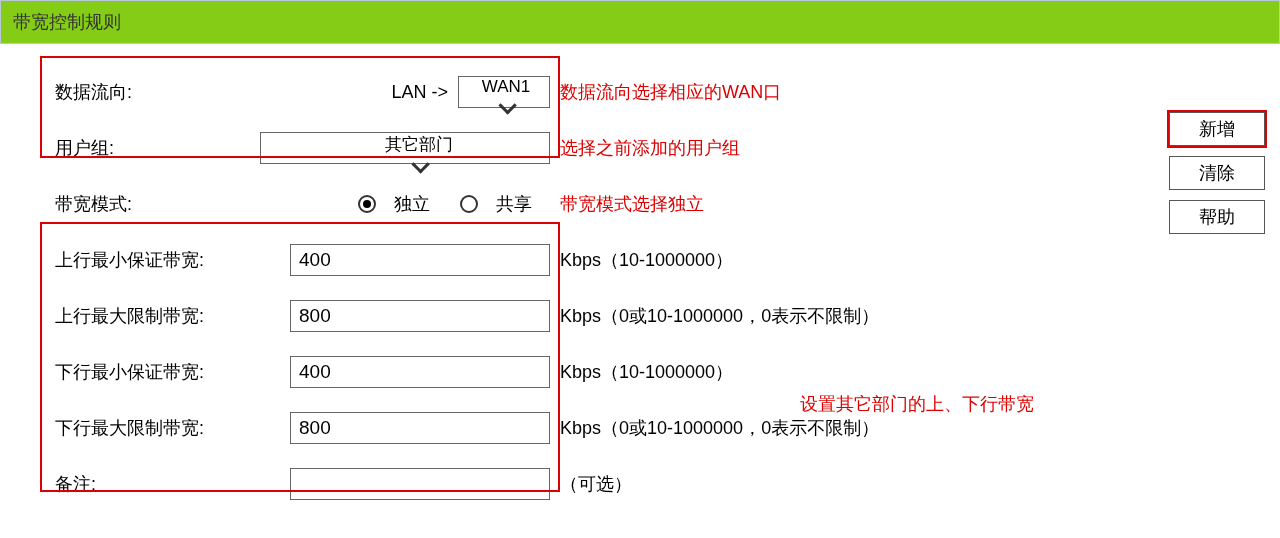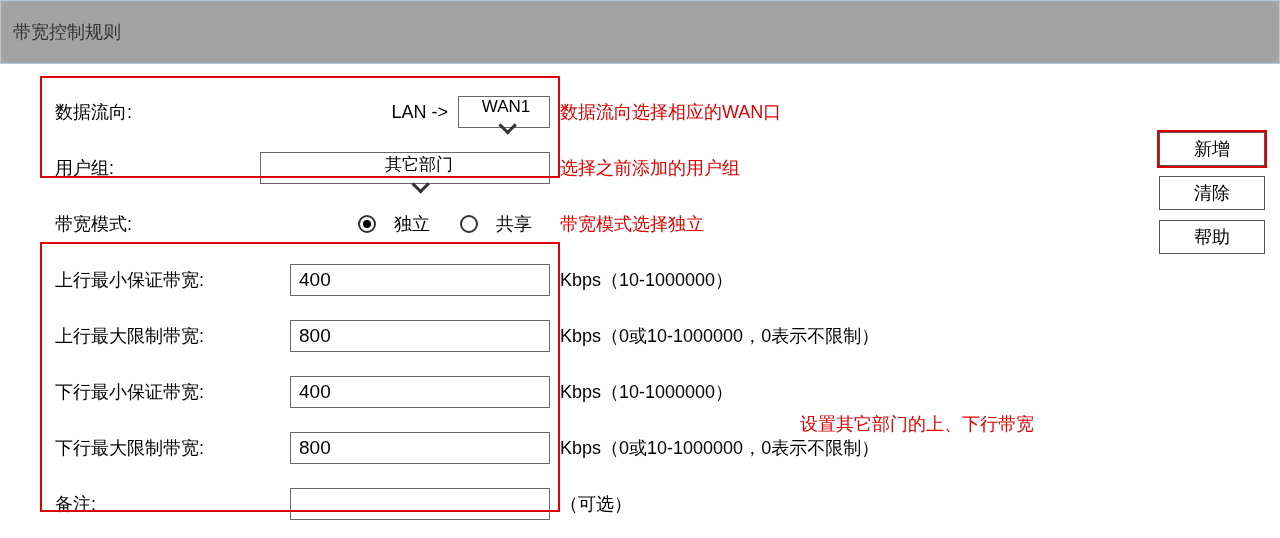--- a/index.html
+++ b/index.html
@@ -1,18 +1,18 @@
 <!DOCTYPE html>
 <html><head>
   <meta charset="utf-8">
   <style>
     * { box-sizing: border-box; margin: 0; padding: 0; }
     body { font-family: "Microsoft YaHei", SimSun, Arial, sans-serif; font-size: 18px; color: #000; background: #fff; width: 1280px; }
     
-    .header { background: #a3a3a3; border: 1px solid #b8c8d8; padding: 19px 12px; color: #333; font-size: 18px; }
+    .header { background: #84cc16; border: 1px solid #b8c8d8; padding: 9px 12px; color: #333; font-size: 18px; }
     
     .content { position: relative; padding: 20px 40px; }
     
     .form-area { width: 1100px; }
     
     .row { display: flex; align-items: center; height: 56px; }
     
     .label-col { width: 220px; padding-left: 15px; }
     .input-col { width: 290px; display: flex; align-items: center; justify-content: flex-end; }
     .hint-col { padding-left: 10px; }
@@ -31,21 +31,21 @@
     .radio { display: inline-block; width: 18px; height: 18px; border: 2px solid #333; border-radius: 50%; position: relative; margin-right: 6px; vertical-align: middle; }
     .radio.checked::after { content: ''; position: absolute; left: 3px; top: 3px; width: 8px; height: 8px; background: #000; border-radius: 50%; }
     .radio-label { margin-right: 18px; }
     
     .red-box1 { position: absolute; border: 2px solid #d00; left: 40px; top: 12px; width: 520px; height: 102px; pointer-events: none; }
     .red-box2 { position: absolute; border: 2px solid #d00; left: 40px; top: 178px; width: 520px; height: 270px; pointer-events: none; }
     
     .red-note { color: #d00; font-size: 18px; }
     
     .side-buttons { position: absolute; right: 15px; top: 68px; display: flex; flex-direction: column; gap: 10px; }
-    .btn { width: 106px; height: 34px; border: 1px solid #555; background: #fff; font-size: 18px; font-family: Liberation Sans, sans-serif; cursor: pointer; }
+    .btn { width: 96px; height: 34px; border: 1px solid #555; background: #fff; font-size: 18px; font-family: Liberation Sans, sans-serif; cursor: pointer; }
     .btn-highlight { outline: 2px solid #d00; outline-offset: 0px; }
     
     .extra-note { position: absolute; left: 800px; top: 348px; color: #d00; font-size: 18px; }
   </style>
 </head>
 <body>
 
 <div class="header">带宽控制规则</div>
 
 <div class="content">

